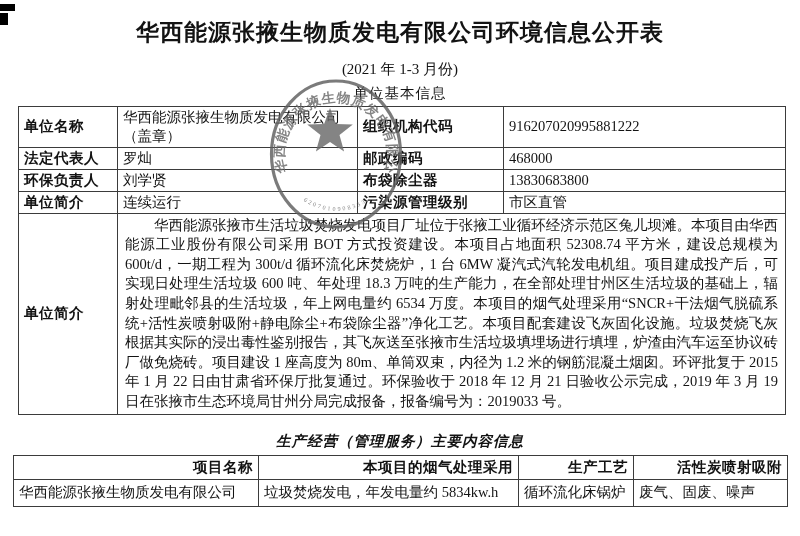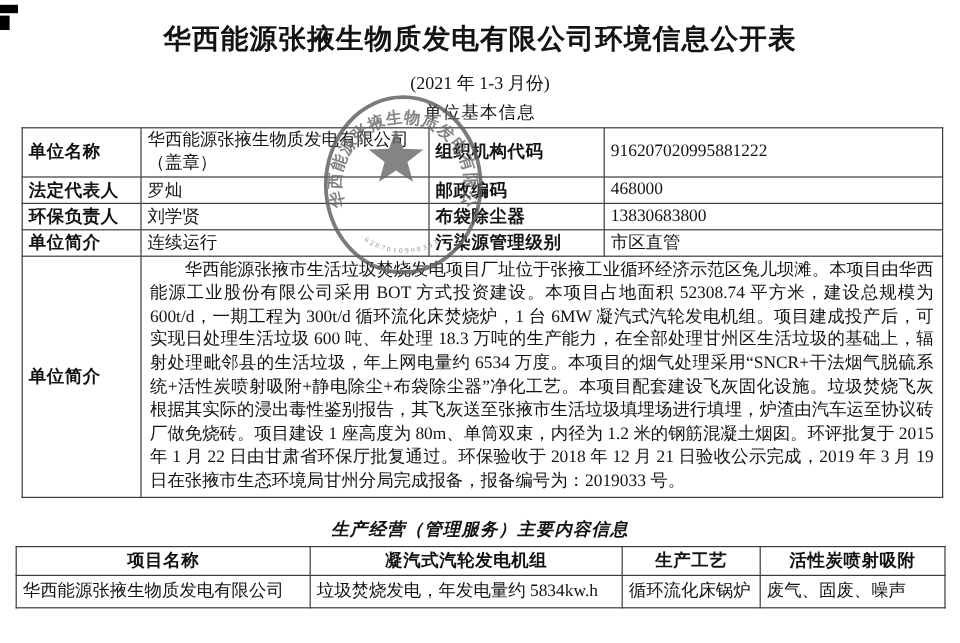--- a/index.html
+++ b/index.html
@@ -45,21 +45,21 @@
     text-justify:inter-ideograph;
   }
   .two-line div{line-height:19px;}
 
   .sec-heading2{
     text-align:center;font-size:14.5px;margin-top:17px;letter-spacing:1px;font-weight:bold;font-style:italic;
   }
   .t2{margin:4px 0 0 13px;width:774px;}
   .t2 col.c1{width:245px;} .t2 col.c2{width:260px;}
   .t2 col.c3{width:115px;} .t2 col.c4{width:154px;}
-  .t2 th{text-align:center;height:21px;}
+  .t2 th{text-align:right;height:21px;}
   .t2 td{height:24px;}
 
   
   .stamp{
     position:absolute;left:264px;top:76px;width:146px;height:158px;
     opacity:0.82;pointer-events:none;
   }
   .stamp .ring{fill:none;stroke:#5f5f5f;stroke-width:3.2px;}
   .stamp .star{fill:#6a6a6a;}
   .stamp text{fill:#6a6a6a;}
@@ -126,21 +126,21 @@
   <table class="t2">
     <colgroup>
         <col class="c1">
         <col class="c2">
         <col class="c3">
         <col class="c4">
       </colgroup>
     <tbody>
         <tr>
       <th class="lbl">项目名称</th>
-      <th class="lbl">凝汽式汽轮发电机组</th>
+      <th class="lbl">本项目的烟气处理采用</th>
       <th class="lbl">生产工艺</th>
       <th class="lbl">活性炭喷射吸附</th>
     </tr>
     <tr>
       <td>华西能源张掖生物质发电有限公司</td>
       <td>垃圾焚烧发电，年发电量约 5834kw.h</td>
       <td>循环流化床锅炉</td>
       <td>废气、固废、噪声</td>
     </tr>
   </tbody>

